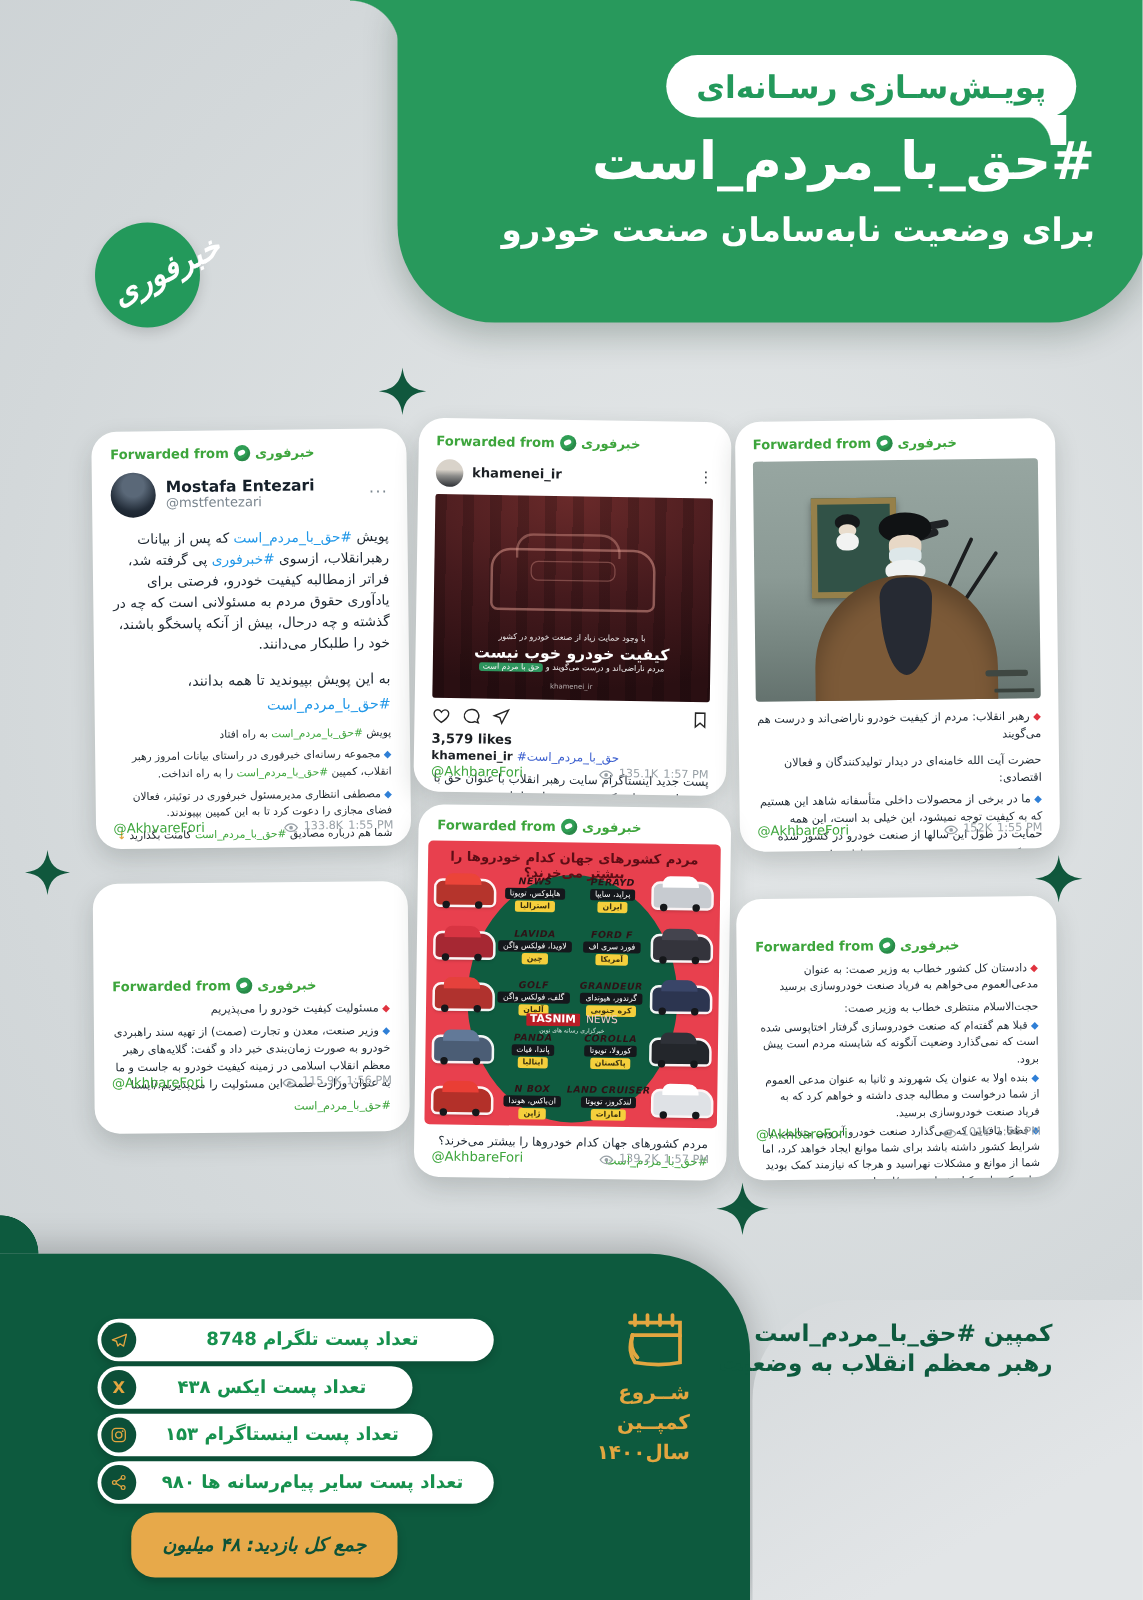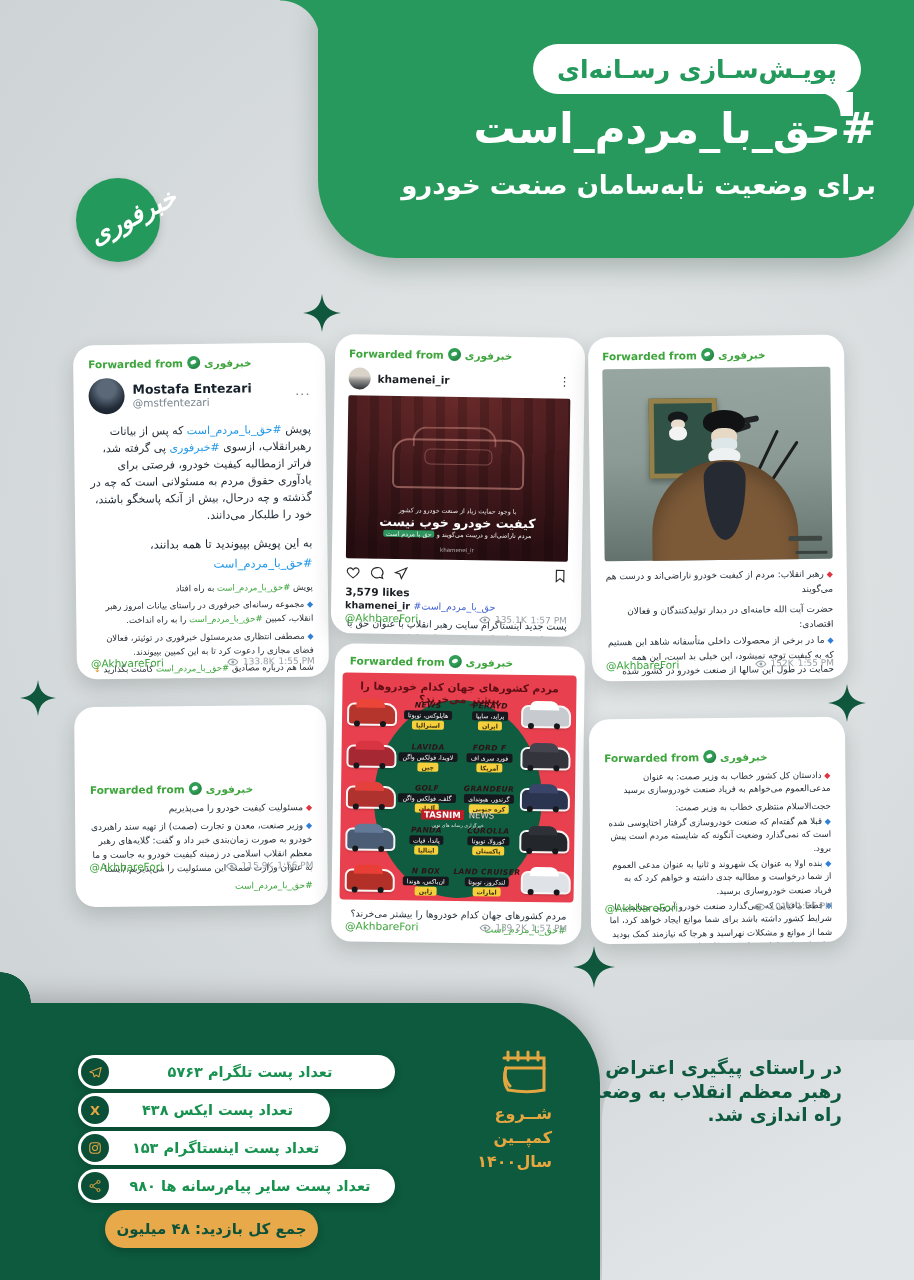--- a/index.html
+++ b/index.html
@@ -158,22 +158,22 @@
           box-shadow:0 -6px 26px rgba(0,0,0,.22);}
   .bpanel-flare{left:0;top:972px;width:32px;height:31px;
           background:radial-gradient(circle 31px at 0 31px, #0d5a3e 0 30.5px, rgba(0,0,0,0) 31px);}
   .graybr{left:602px;top:1040px;width:312px;height:240px;border-radius:80px 0 0 0;
           background:linear-gradient(150deg,#d6dadc 0%,#e2e5e7 70%);}
   .pill{position:absolute;background:#fff;border-radius:17px;height:34px;display:flex;align-items:center;
         box-shadow:0 3px 8px rgba(0,0,0,.18);}
   .pill .ic{width:28px;height:28px;border-radius:50%;background:#0c4f38;margin-left:3px;flex:none;
         display:flex;align-items:center;justify-content:center;color:#e3a640;font-weight:800;font-size:13px;}
   .pill .lb{flex:1;text-align:center;direction:rtl;color:#17914e;font-weight:800;font-size:14.5px;padding:0 10px 0 6px;}
-  .goldpill{position:absolute;left:105px;top:1210px;width:213px;height:38px;background:#e7a94a;border-radius:19px;
-        display:flex;align-items:center;justify-content:center;box-shadow:0 3px 8px rgba(0,0,0,.22);}
+  .goldpill{position:absolute;left:105px;top:1210px;width:213px;height:52px;background:#e7a94a;border-radius:19px;
+        display:flex;align-items:center;justify-content:center;box-shadow:0 3px 8px rgba(0,0,0,.22);font-style:italic;}
   .goldpill .lb{direction:rtl;color:#0d5238;font-weight:800;font-size:15px;}
   .cal{left:498px;top:1048px;}
   .start{left:448px;top:1102px;width:104px;text-align:right;direction:rtl;color:#e3a640;font-weight:800;
         font-size:16px;line-height:24px;}
   .note{right:72px;top:1056px;width:290px;text-align:right;direction:rtl;color:#0d5a3e;font-weight:800;
         font-size:18.5px;line-height:23.5px;}
   svg{display:block;}
 </style>
 </head>
 <body>
@@ -526,21 +526,21 @@
 <div class="abs bpanel"></div>
 <div class="abs bpanel-flare"></div>
 <div class="abs graybr"></div>
 
 <div class="pill" style="left:78px;top:1055px;width:317px;">
   <span class="ic">
     <svg width="15" height="15" viewBox="0 0 24 24">
         <path d="M21 4 3 11l5.2 1.8L10 19l2.8-3 4.6 3L21 4z" fill="none" stroke="#e3a640" stroke-width="1.7" stroke-linejoin="round"></path>
       </svg>
   </span>
-  <span class="lb">تعداد پست تلگرام ۵۷۶۳</span>
+  <span class="lb">تعداد پست تلگرام 8748</span>
 </div>
 <div class="pill" style="left:78px;top:1093px;width:252px;">
   <span class="ic">X</span>
   <span class="lb">تعداد پست ایکس ۴۳۸</span>
 </div>
 <div class="pill" style="left:78px;top:1131px;width:268px;">
   <span class="ic">
     <svg width="14" height="14" viewBox="0 0 24 24">
         <rect x="3" y="3" width="18" height="18" rx="5" fill="none" stroke="#e3a640" stroke-width="1.8"></rect>
         <circle cx="12" cy="12" r="4.3" fill="none" stroke="#e3a640" stroke-width="1.8"></circle>
@@ -574,16 +574,15 @@
     </g>
   </svg>
 </div>
 <div class="abs start">
   <div>شــروع</div>
   <div>کمپــین</div>
   <div>سال۱۴۰۰</div>
 </div>
 
 <div class="abs note">
-  <div>در راستای پیگیری اعتراض</div>
+  <div>کمپین #حق_با_مردم_است</div>
   <div>رهبر معظم انقلاب به وضعیت</div>
-  <div>راه اندازی شد.</div>
 </div>
 
 </body></html>

